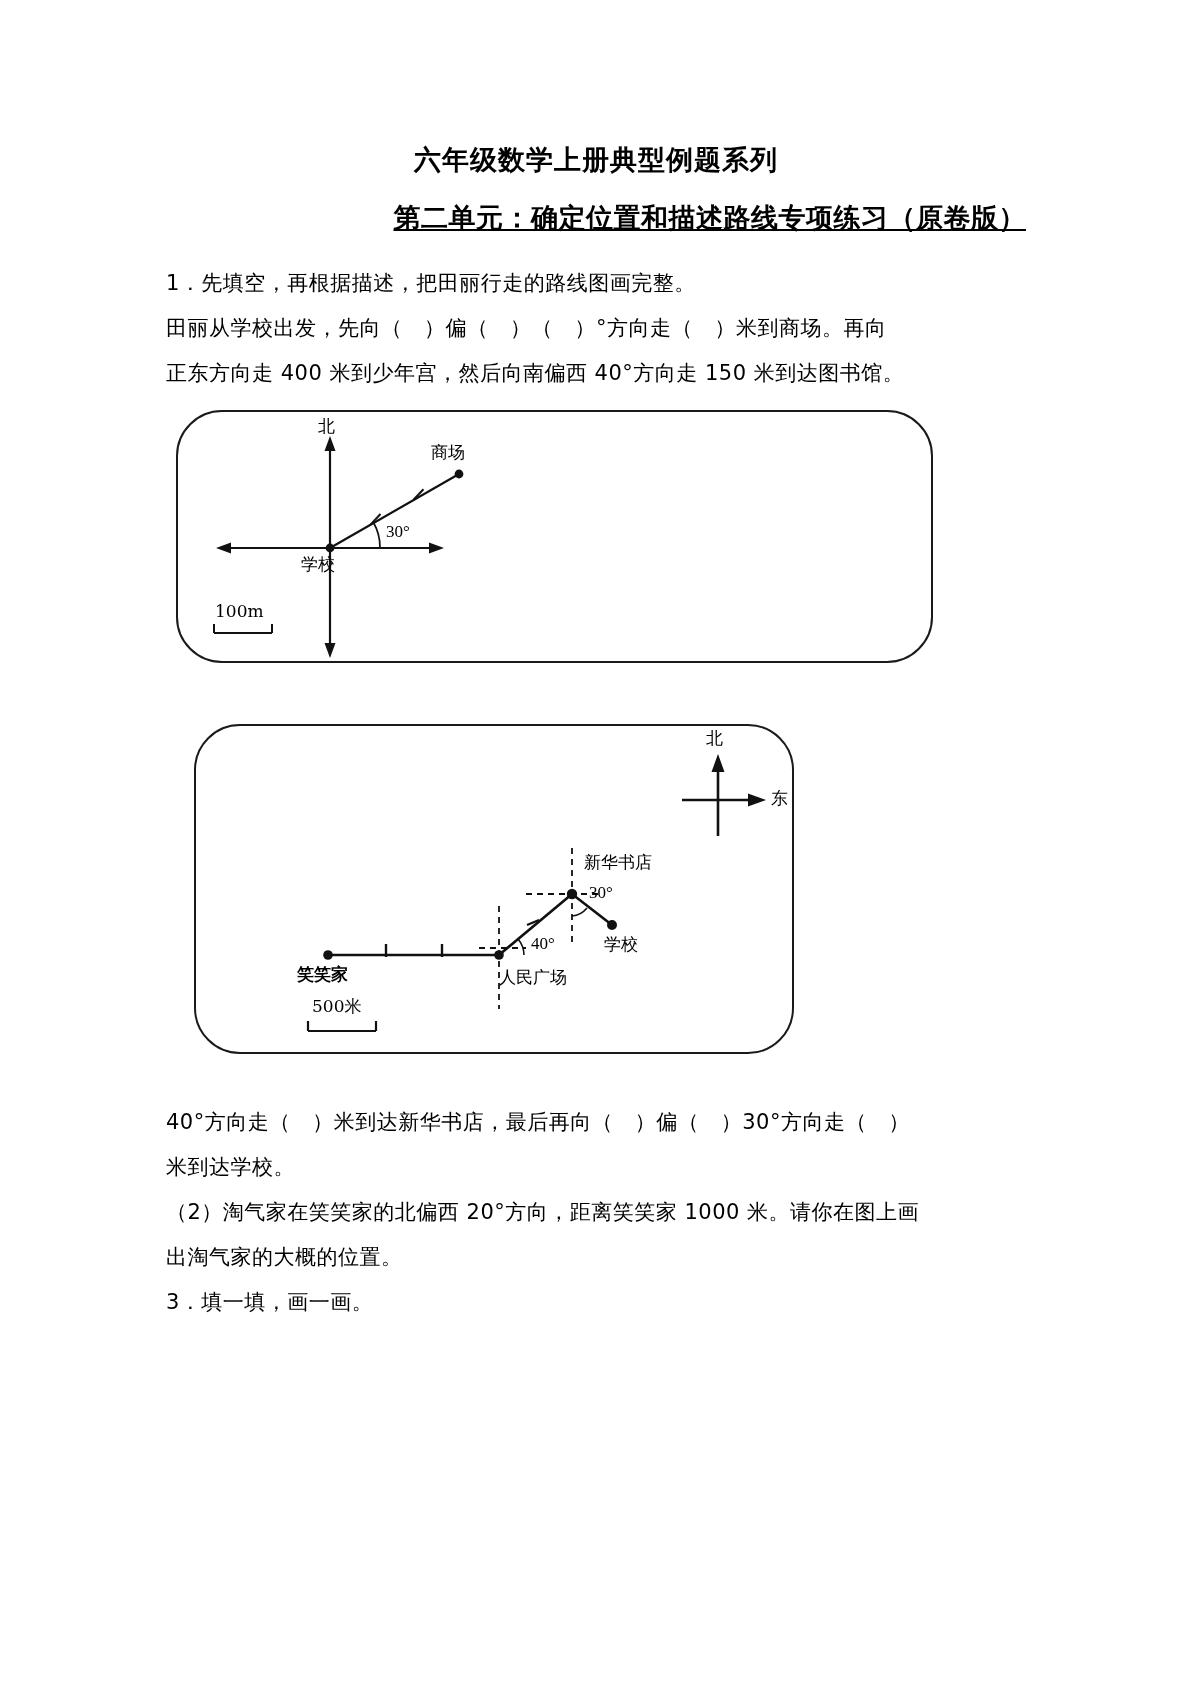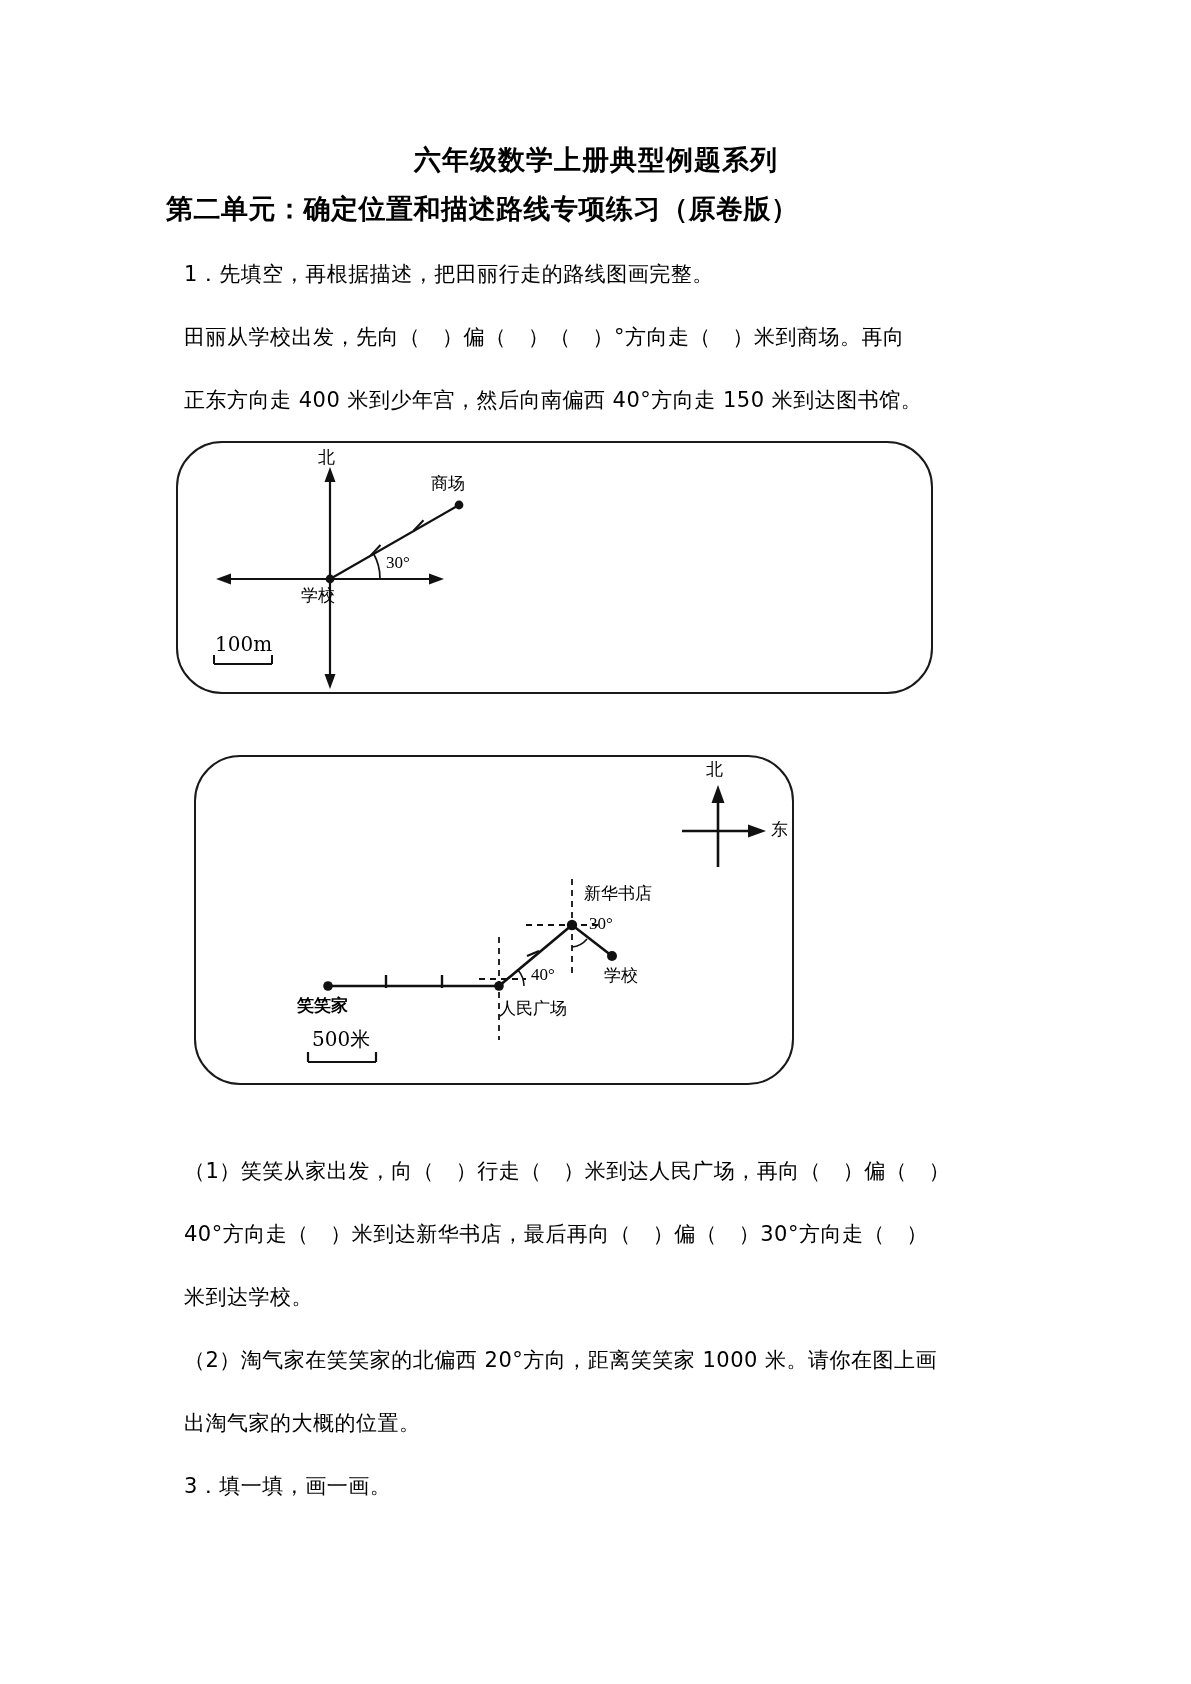--- a/index.html
+++ b/index.html
@@ -33,34 +33,35 @@
   
   .doc-title {
     text-align: center;
     font-weight: bold;
     font-size: 27px;
     letter-spacing: 1px;
     margin-top: 142px;
     line-height: 1.35;
   }
   .doc-subtitle {
-    text-align: left;
+    text-align: right;
     font-weight: bold;
     font-size: 27px;
     letter-spacing: 0.5px;
-    margin-top: 13px;
+    margin-top: 22px;
     line-height: 1.35;
+    text-decoration: underline;
   }
 
   
   .para {
     font-size: 21px;
     line-height: 45px;
     letter-spacing: 0.5px;
-    margin: 18px;
+    margin: 0;
     white-space: pre-wrap;
   }
   .para.q-first { margin-top: 24px; }
 
   
   .figure-wrap { position: relative; }
 
   .fig-box {
     position: absolute;
     border: 2px solid #1a1a1a;
@@ -97,21 +98,21 @@
     color: #000;
     white-space: nowrap;
     line-height: 1;
   }
   .lbl.cn {
     font-family: "DejaVu Sans", "Liberation Sans", sans-serif;
     font-size: 17px;
   }
   .lbl.scale {
     font-family: "DejaVu Serif", "Liberation Serif", serif;
-    font-size: 20px;
+    font-size: 17px;
   }
 </style>
 </head>
 <body>
 
 <div class="page">
   <div class="content">
 
     <div class="doc-title">六年级数学上册典型例题系列</div>
     <div class="doc-subtitle">第二单元：确定位置和描述路线专项练习（原卷版）</div>
@@ -207,21 +208,20 @@
         <div class="lbl cn" style="left:101px; top:240px;font-weight:bold;">笑笑家</div>
         <div class="lbl cn" style="left:303px; top:243px;">人民广场</div>
         <div class="lbl cn" style="left:388px; top:128px;">新华书店</div>
         <div class="lbl cn" style="left:408px; top:210px;">学校</div>
         <div class="lbl" style="left:335px; top:209px;">40°</div>
         <div class="lbl" style="left:393px; top:158px;">30°</div>
         <div class="lbl scale" style="left:116px; top:272px;">500米</div>
       </div>
     </div>
 
-    <p class="para">（1）笑笑从家出发，向（　）行走（　）米到达人民广场，再向（　）偏（　）</p>
     <p class="para">40°方向走（　）米到达新华书店，最后再向（　）偏（　）30°方向走（　）</p>
     <p class="para">米到达学校。</p>
     <p class="para">（2）淘气家在笑笑家的北偏西 20°方向，距离笑笑家 1000 米。请你在图上画</p>
     <p class="para">出淘气家的大概的位置。</p>
 
     <p class="para">3．填一填，画一画。</p>
 
   </div>
 </div>
 

